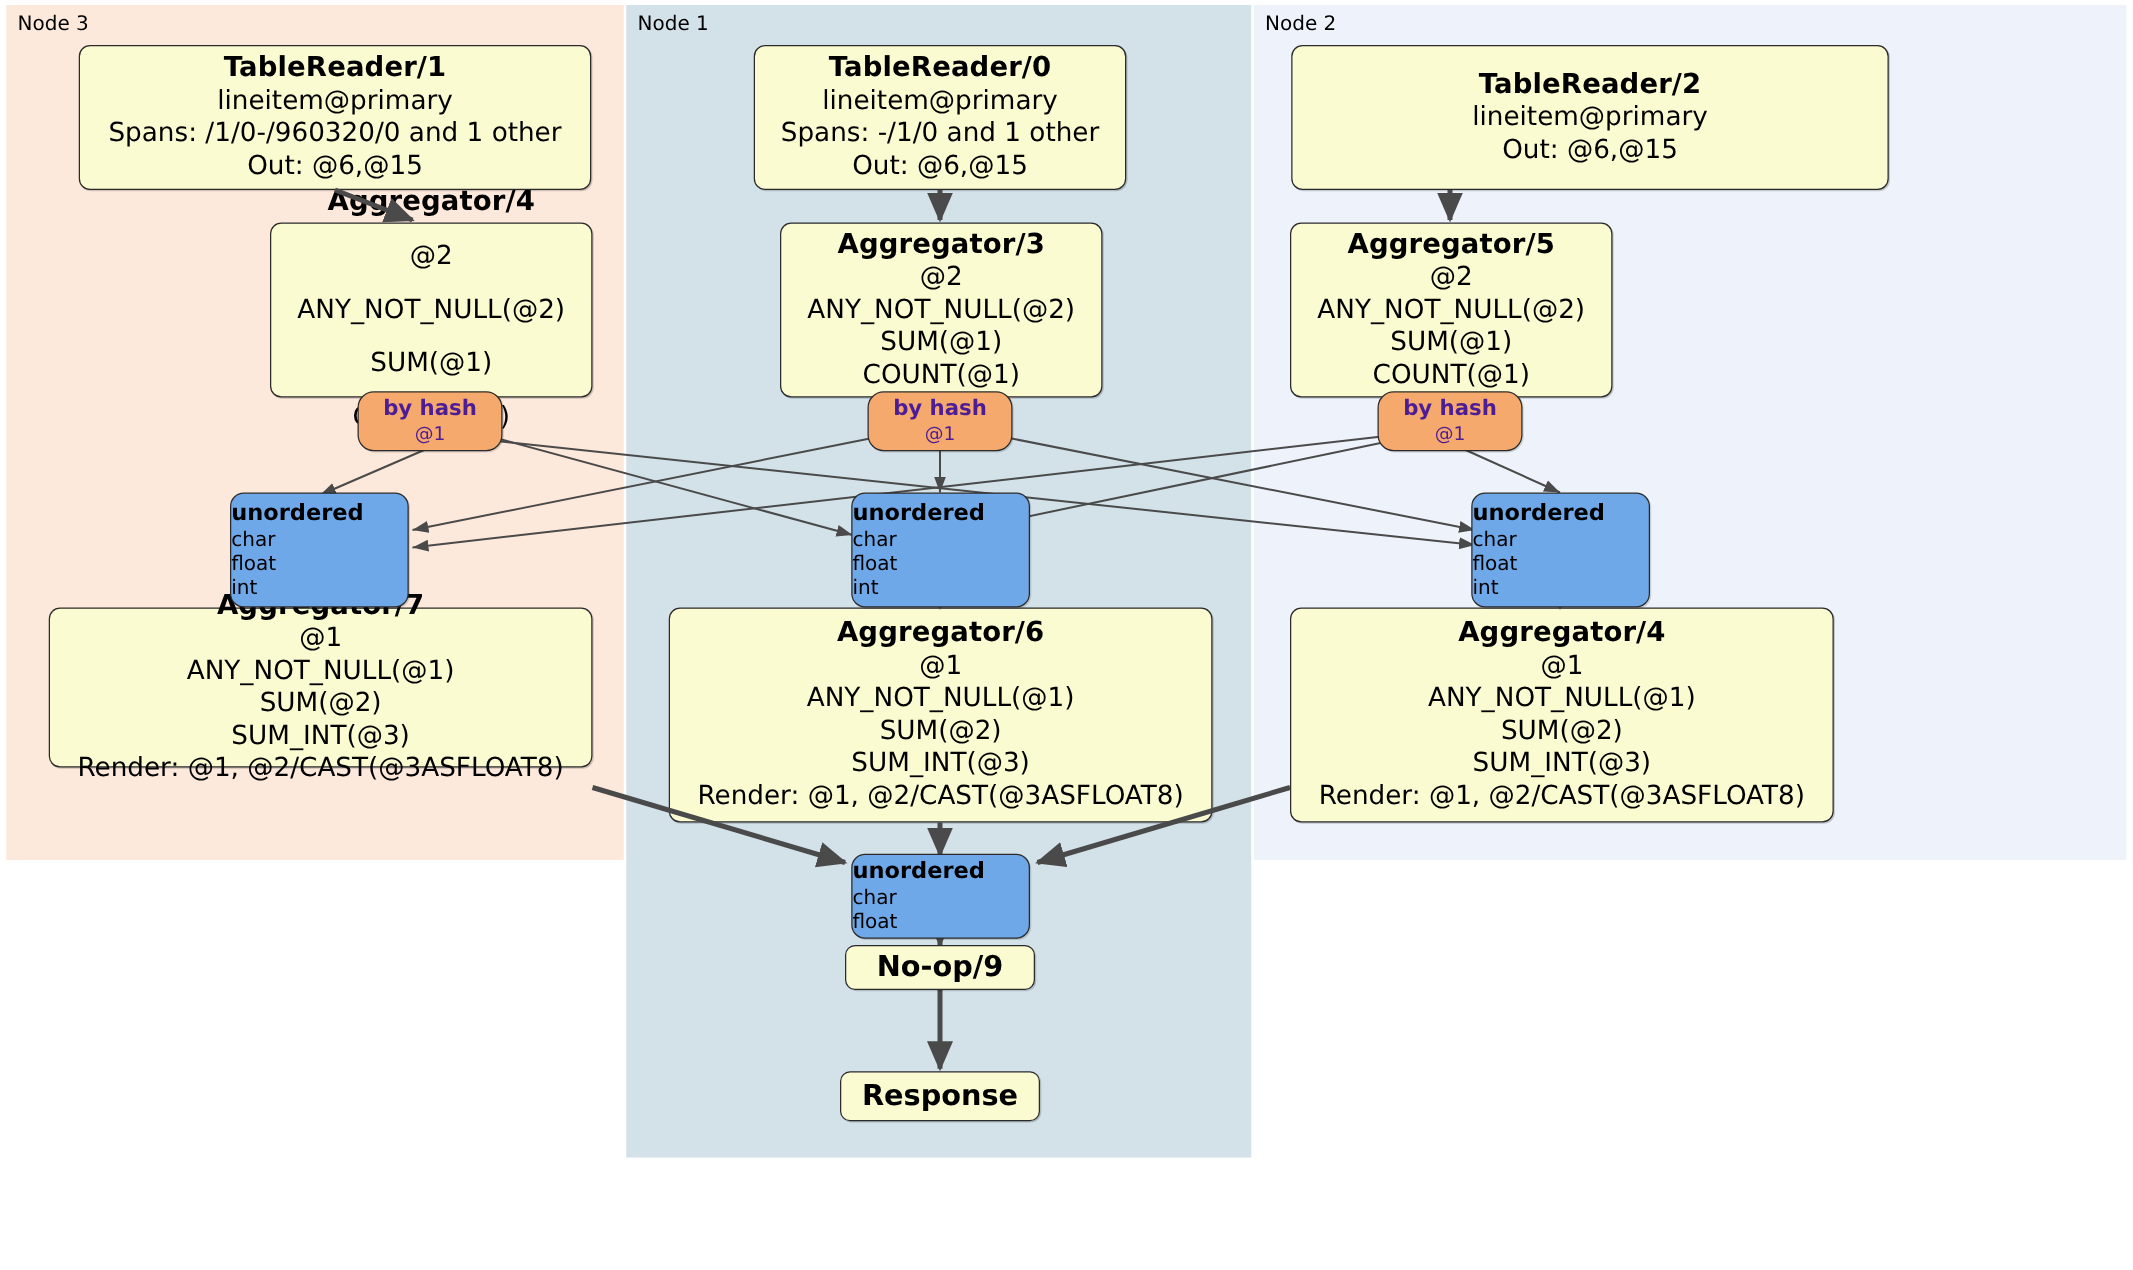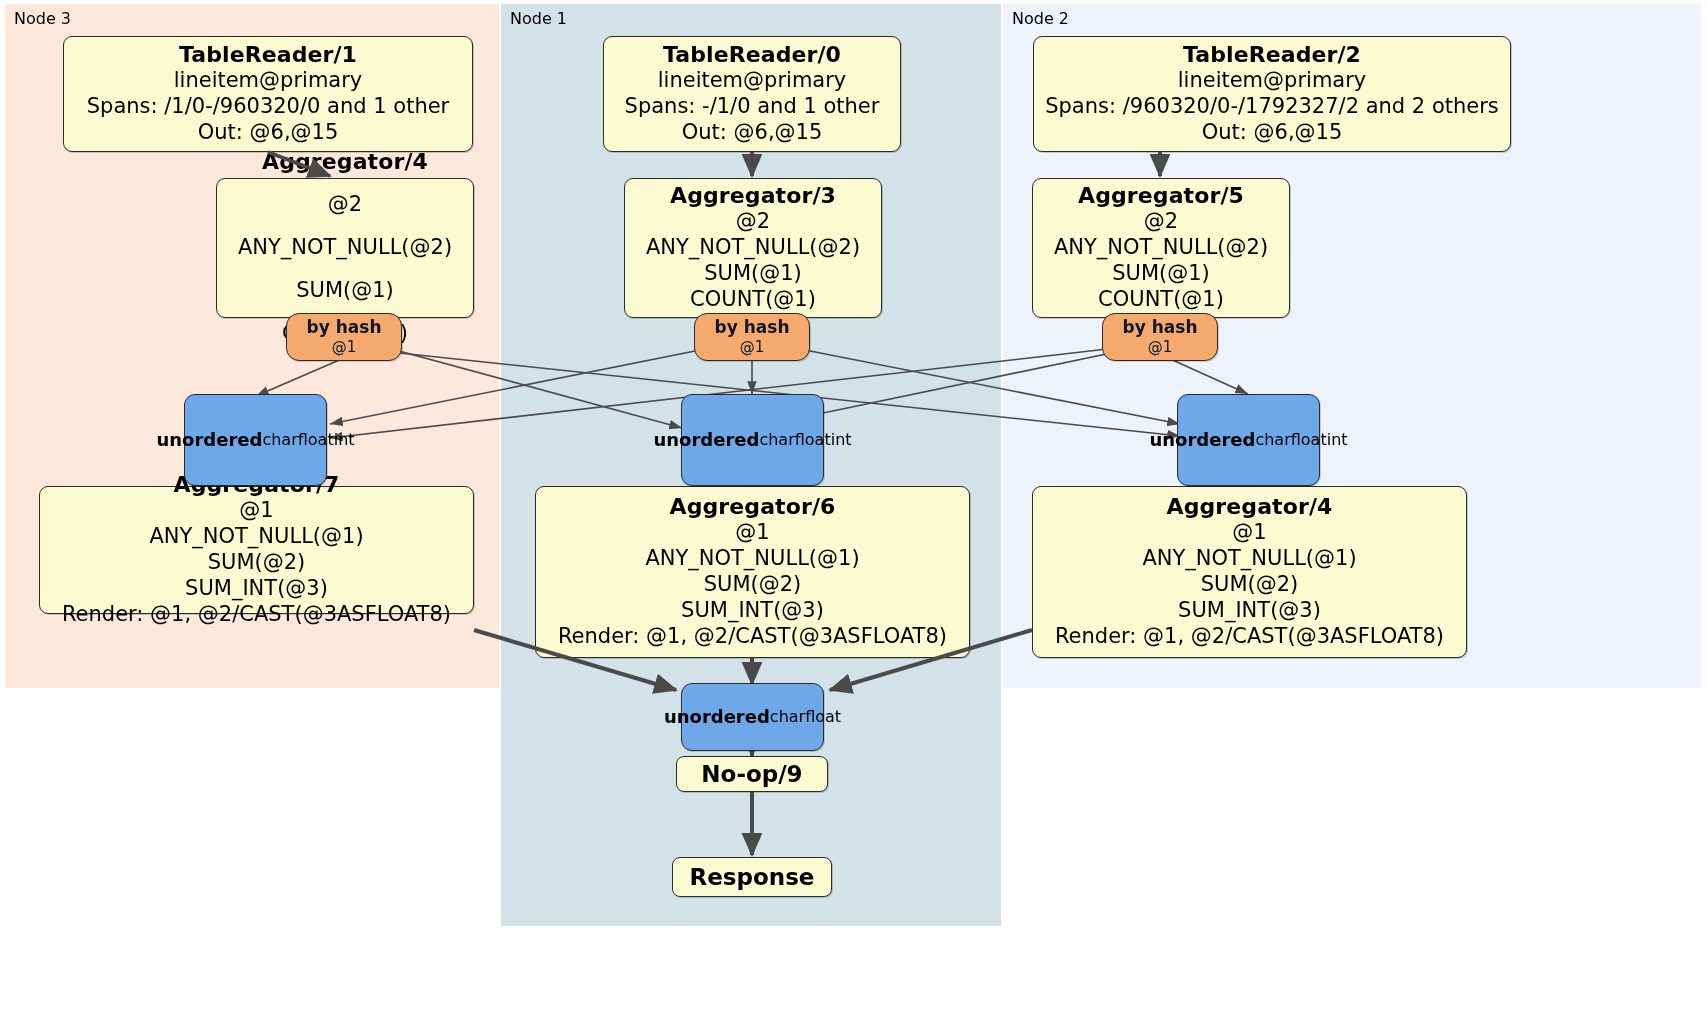--- a/index.html
+++ b/index.html
@@ -16,29 +16,29 @@
     display:flex;flex-direction:column;justify-content:center;align-items:center;
     box-shadow:1px 1px 0 rgba(0,0,0,.18);
   }
   .gbox .t{font-weight:bold;font-size:22px;line-height:1.18;letter-spacing:.1px;}
   .gbox .l{font-size:21px;line-height:1.23;white-space:nowrap;}
 
   .router{
     position:absolute;box-sizing:border-box;
     background:#f6a96c;border:1.4px solid #2b2b2b;border-radius:13px;
     display:flex;flex-direction:column;justify-content:center;align-items:center;
-    color:#0f172a;z-index:6;box-shadow:1px 1px 0 rgba(0,0,0,.15);
+    color:#4c1d95;z-index:6;box-shadow:1px 1px 0 rgba(0,0,0,.15);
   }
   .router .t{font-weight:bold;font-size:17px;line-height:1.15;}
   .router .l{font-size:15px;line-height:1.2;}
 
   .inbox{
     position:absolute;box-sizing:border-box;
     background:#6fa8e8;border:1.4px solid #2b2b2b;border-radius:11px;
-    display:flex;flex-direction:row;justify-content:center;align-items:center;
+    display:flex;flex-direction:column;justify-content:center;align-items:flex-start;
     color:#000;z-index:5;box-shadow:1px 1px 0 rgba(0,0,0,.15);
   }
   .inbox .t{font-weight:bold;font-size:18px;line-height:1.16;}
   .inbox .l{font-size:16px;line-height:1.2;}
 
   .smallbox{
     position:absolute;box-sizing:border-box;
     background:#fbfbd2;border:1.6px solid #2b2b2b;border-radius:8px;
     display:flex;justify-content:center;align-items:center;
     font-weight:bold;font-size:23px;color:#000;z-index:7;
@@ -191,21 +191,20 @@
     <div class="l">float</div>
   </div>
 
   <div class="smallbox" style="left:676px;top:756px;width:152px;height:36px;">No-op/9</div>
 
   <div class="smallbox" style="left:672px;top:857px;width:160px;height:40px;">Response</div>
 
   <div class="gbox" style="left:1033px;top:36px;width:478px;height:116px;">
     <div class="t">TableReader/2</div>
     <div class="l">lineitem@primary</div>
-    <div class="l">Spans: /960320/0-/1792327/2 and 2 others</div>
     <div class="l">Out: @6,@15</div>
   </div>
 
   <div class="gbox" style="left:1032px;top:178px;width:258px;height:140px;">
     <div class="t">Aggregator/5</div>
     <div class="l">@2</div>
     <div class="l">ANY_NOT_NULL(@2)</div>
     <div class="l">SUM(@1)</div>
     <div class="l">COUNT(@1)</div>
   </div>

